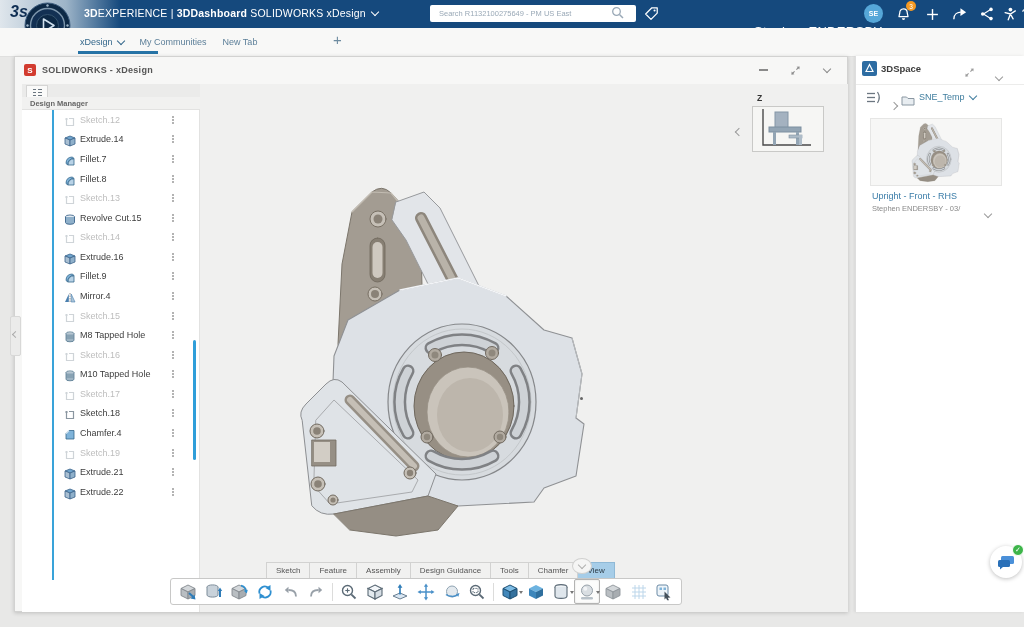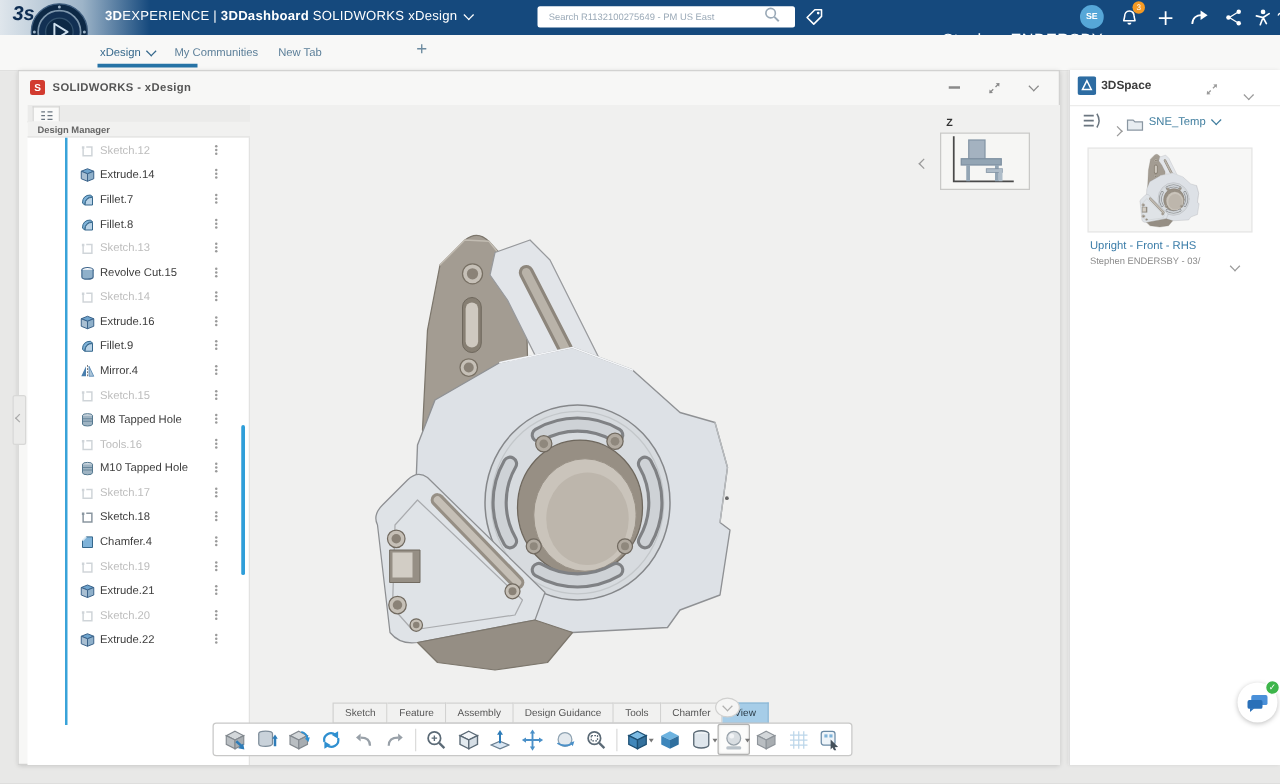--- a/index.html
+++ b/index.html
@@ -323,21 +323,21 @@
             </g>
           </svg></span>
         <span class="tlabel">M8 Tapped Hole</span>
         <span class="kebab"></span>
       </div>
       <div class="trow dim">
         <span class="ticon"><svg width="12" height="12" viewBox="0 0 12 12">
             <path d="M2.5,3 V9.5 H9.5 V2.5 H5" fill="none" stroke="#8a96a0" stroke-width="1.2"></path>
             <rect x="1.5" y="2" width="2" height="2" fill="#8a96a0"></rect>
           </svg></span>
-        <span class="tlabel">Tools.16</span>
+        <span class="tlabel">Sketch.16</span>
         <span class="kebab"></span>
       </div>
       <div class="trow">
         <span class="ticon"><svg width="12" height="12" viewBox="0 0 12 12">
             <ellipse cx="6" cy="2.5" rx="4" ry="1.6" fill="#cfd9e1" stroke="#55788f" stroke-width=".8"></ellipse>
             <path d="M2,2.5 V9.2 A4,1.6 0 0 0 10,9.2 V2.5" fill="#9fb4c3" stroke="#55788f" stroke-width=".8"></path>
             <g stroke="#55788f" stroke-width=".6">
               <line x1="2.4" y1="5" x2="9.6" y2="5"></line>
               <line x1="2.4" y1="7" x2="9.6" y2="7"></line>
             </g>
@@ -377,28 +377,20 @@
         <span class="tlabel">Sketch.19</span>
         <span class="kebab"></span>
       </div>
       <div class="trow">
         <span class="ticon"><svg width="12" height="12" viewBox="0 0 12 12">
             <polygon points="6,1 11,3 6,5 1,3" fill="#6fa4cd" stroke="#3b638a" stroke-width=".8"></polygon>
             <polygon points="1,3 6,5 6,11 1,9" fill="#a9bfd2" stroke="#3b638a" stroke-width=".8"></polygon>
             <polygon points="11,3 6,5 6,11 11,9" fill="#8fb0ca" stroke="#3b638a" stroke-width=".8"></polygon>
           </svg></span>
         <span class="tlabel">Extrude.21</span>
-        <span class="kebab"></span>
-      </div>
-      <div class="trow dim">
-        <span class="ticon"><svg width="12" height="12" viewBox="0 0 12 12">
-            <path d="M2.5,3 V9.5 H9.5 V2.5 H5" fill="none" stroke="#8a96a0" stroke-width="1.2"></path>
-            <rect x="1.5" y="2" width="2" height="2" fill="#8a96a0"></rect>
-          </svg></span>
-        <span class="tlabel">Sketch.20</span>
         <span class="kebab"></span>
       </div>
       <div class="trow">
         <span class="ticon"><svg width="12" height="12" viewBox="0 0 12 12">
             <polygon points="6,1 11,3 6,5 1,3" fill="#6fa4cd" stroke="#3b638a" stroke-width=".8"></polygon>
             <polygon points="1,3 6,5 6,11 1,9" fill="#a9bfd2" stroke="#3b638a" stroke-width=".8"></polygon>
             <polygon points="11,3 6,5 6,11 11,9" fill="#8fb0ca" stroke="#3b638a" stroke-width=".8"></polygon>
           </svg></span>
         <span class="tlabel">Extrude.22</span>
         <span class="kebab"></span>

